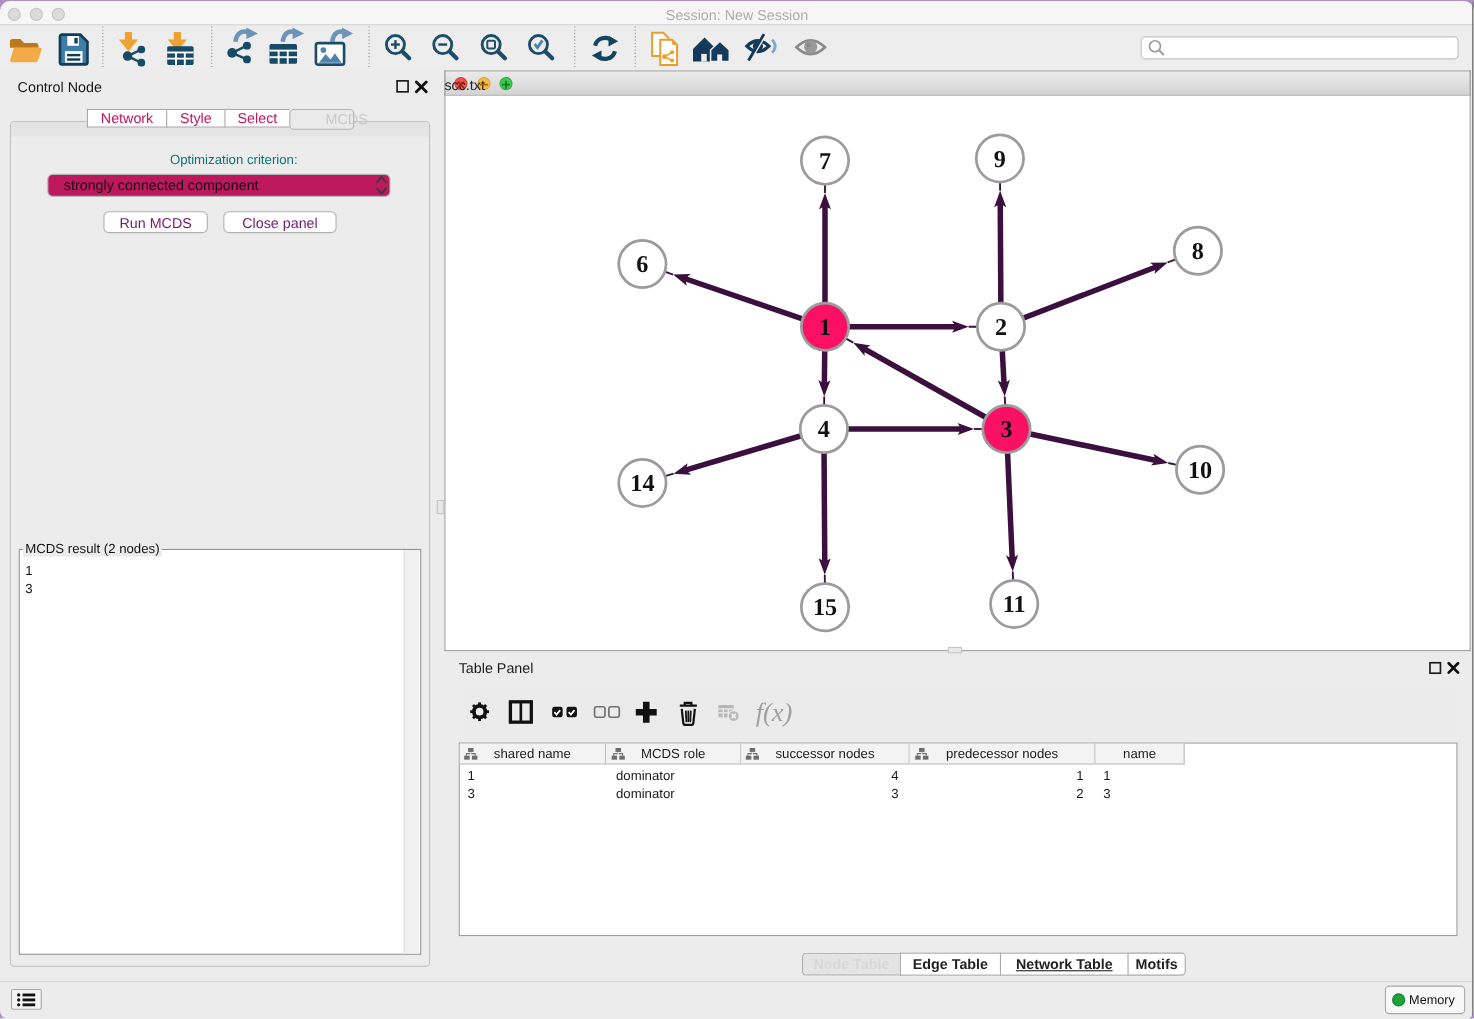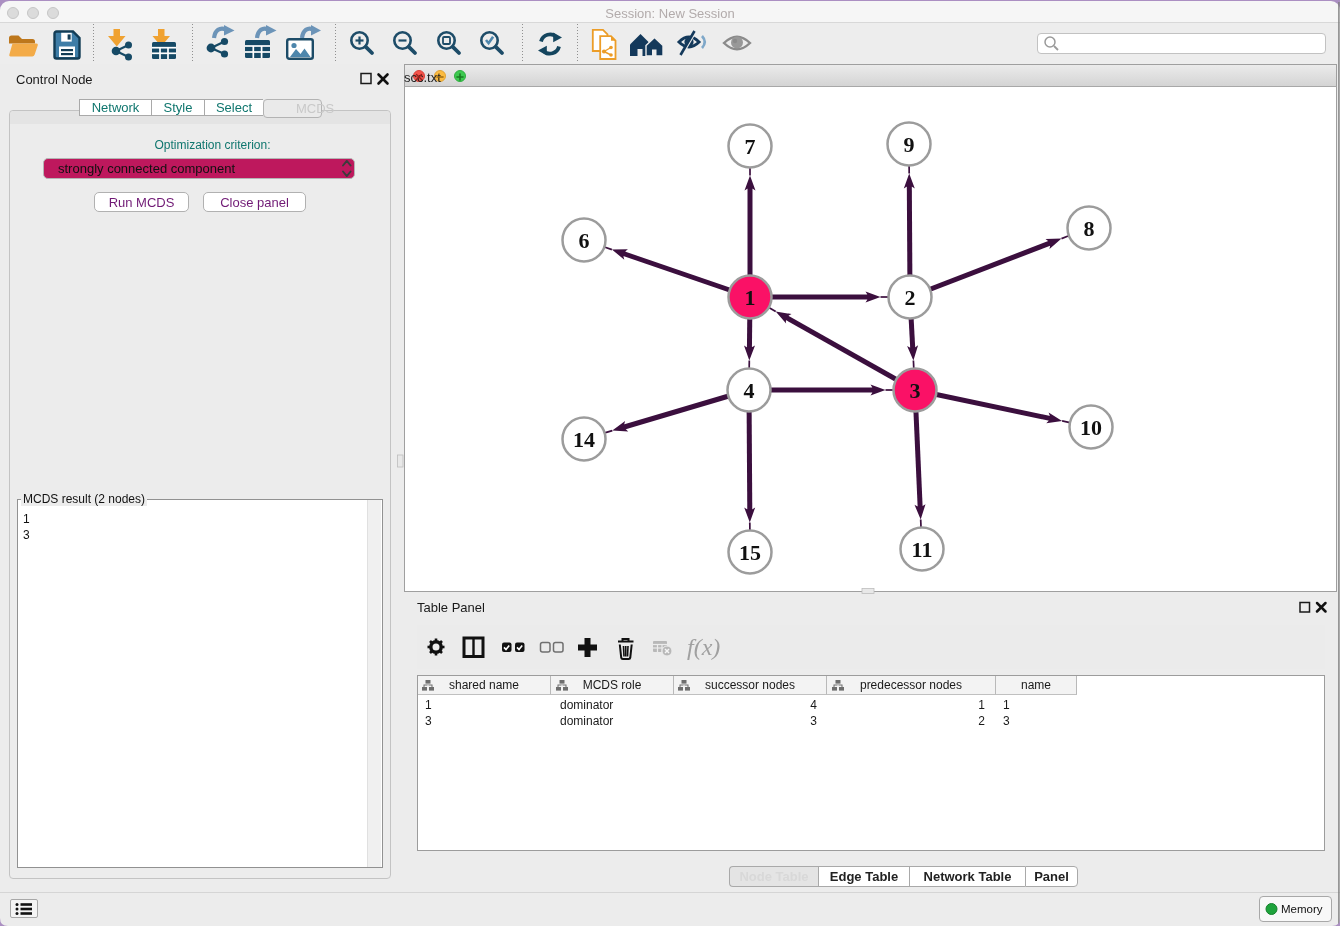--- a/index.html
+++ b/index.html
@@ -9,21 +9,21 @@
 #titlebar { left:0; top:1px; width:1340px; height:21px; background:#f6f6f6; border-radius:9px 9px 0 0; }
 .tl { width:12px; height:12px; border-radius:50%; background:#dbdbdb; border:1px solid #c6c6c6; top:7px; }
 #ttext { top:6px; left:0; width:1340px; text-align:center; font-size:13px; color:#b2abab; }
 
 #toolbar { left:0; top:22px; width:1340px; height:42px; background:#ededed; border-top:1px solid #d8d8d8; }
 #search { left:1037px; top:33px; width:289px; height:21px; background:#fff; border:1px solid #c2c2c2; border-radius:4px; }
 
 #cp-title { left:16px; top:72px; font-size:13px; color:#1a1a1a; }
 #cp-box { left:9px; top:110px; width:382px; height:769px; border:1px solid #c3c3c3; border-radius:4px; background:#ececec; }
 #cp-box-top { left:10px; top:111px; width:380px; height:13px; background:#e4e4e4; border-radius:4px 4px 0 0; }
-.tab { top:99px; height:17px; border:1px solid #a9a9a9; background:#fff; font-size:13px; color:#0f766e; text-align:center; line-height:16px; border-right:none; }
+.tab { top:99px; height:17px; border:1px solid #a9a9a9; background:#fff; font-size:13px; color:#be185d; text-align:center; line-height:16px; border-right:none; }
 .opt-label { left:0; top:138px; width:400px; text-align:center; font-size:12px; color:#0f766e;padding-left:25px; }
 #combo { left:43px; top:158px; width:312px; height:21px; background:#be185d; border:1px solid #b4b4b4; border-radius:5px; font-size:13px; color:#111; line-height:20px; padding-left:14px; }
 .btn { top:192px; height:20px; background:#fff; border:1px solid #b1b1b1; border-radius:5px; font-size:13px; color:#701a75; text-align:center; line-height:19px; }
 #fieldset { left:17px; top:499px; width:366px; height:369px; border:1px solid #919191; background:#fff; }
 #legend { left:21px; top:492px; font-size:12px; color:#111; background:#ececec; padding:0 2px; }
 #fs-scroll { left:367px; top:500px; width:14px; height:367px; background:#f0f0f0; border-left:1px solid #e0e0e0; }
 #fs-text { left:23px; top:511px; font-size:12px; color:#111; line-height:16px; }
 
 #netwin { left:404px; top:64px; width:933px; height:528px; background:#fff; border:1px solid #9f9f9f; border-top:none; }
 #nw-titlebar { left:404px; top:64px; width:933px; height:23px; background:linear-gradient(#ebebeb,#d4d4d4); border:1px solid #9f9f9f; border-bottom:1px solid #a8a8a8; }
@@ -164,22 +164,22 @@
 <div class="abs td" style="left:674px; top:697px; width:143px; text-align:right;">4</div>
 <div class="abs td" style="left:827px; top:697px; width:158px; text-align:right;">1</div>
 <div class="abs td" style="left:1003px; top:697px;">1</div>
 <div class="abs td" style="left:425px; top:713px;">3</div>
 <div class="abs td" style="left:560px; top:713px;">dominator</div>
 <div class="abs td" style="left:674px; top:713px; width:143px; text-align:right;">3</div>
 <div class="abs td" style="left:827px; top:713px; width:158px; text-align:right;">2</div>
 <div class="abs td" style="left:1003px; top:713px;">3</div>
 <div class="abs btab" style="left:693px; width:89px; background:#e4e4e4; color:#d8d8d8; border-radius:4px 0 0 4px;">Node Table</div>
 <div class="abs btab" style="left:782px; width:91px;">Edge Table</div>
-<div class="abs btab" style="left:873px; width:116px;">Network Table</div>
-<div class="abs btab" style="left:989px; width:53px; border-right:1px solid #a9a9a9; border-radius:0 4px 4px 0;">Panel</div>
+<div class="abs btab" style="left:873px; width:116px;text-decoration:underline;">Network Table</div>
+<div class="abs btab" style="left:989px; width:53px; border-right:1px solid #a9a9a9; border-radius:0 4px 4px 0;">Motifs</div>
 
 <div class="abs" id="statusbar"></div>
 <div class="abs" id="listbtn"></div>
 <div class="abs" id="membtn"></div>
 <svg class="abs" style="left:0; top:0; pointer-events:none;" width="1340" height="926" viewBox="0 0 1340 926">
 
 <g stroke="#909090" stroke-width="1" stroke-dasharray="1,2">
 <line x1="93.5" y1="24" x2="93.5" y2="62"></line>
       <line x1="192.5" y1="24" x2="192.5" y2="62"></line>
 <line x1="335.5" y1="24" x2="335.5" y2="62"></line>

